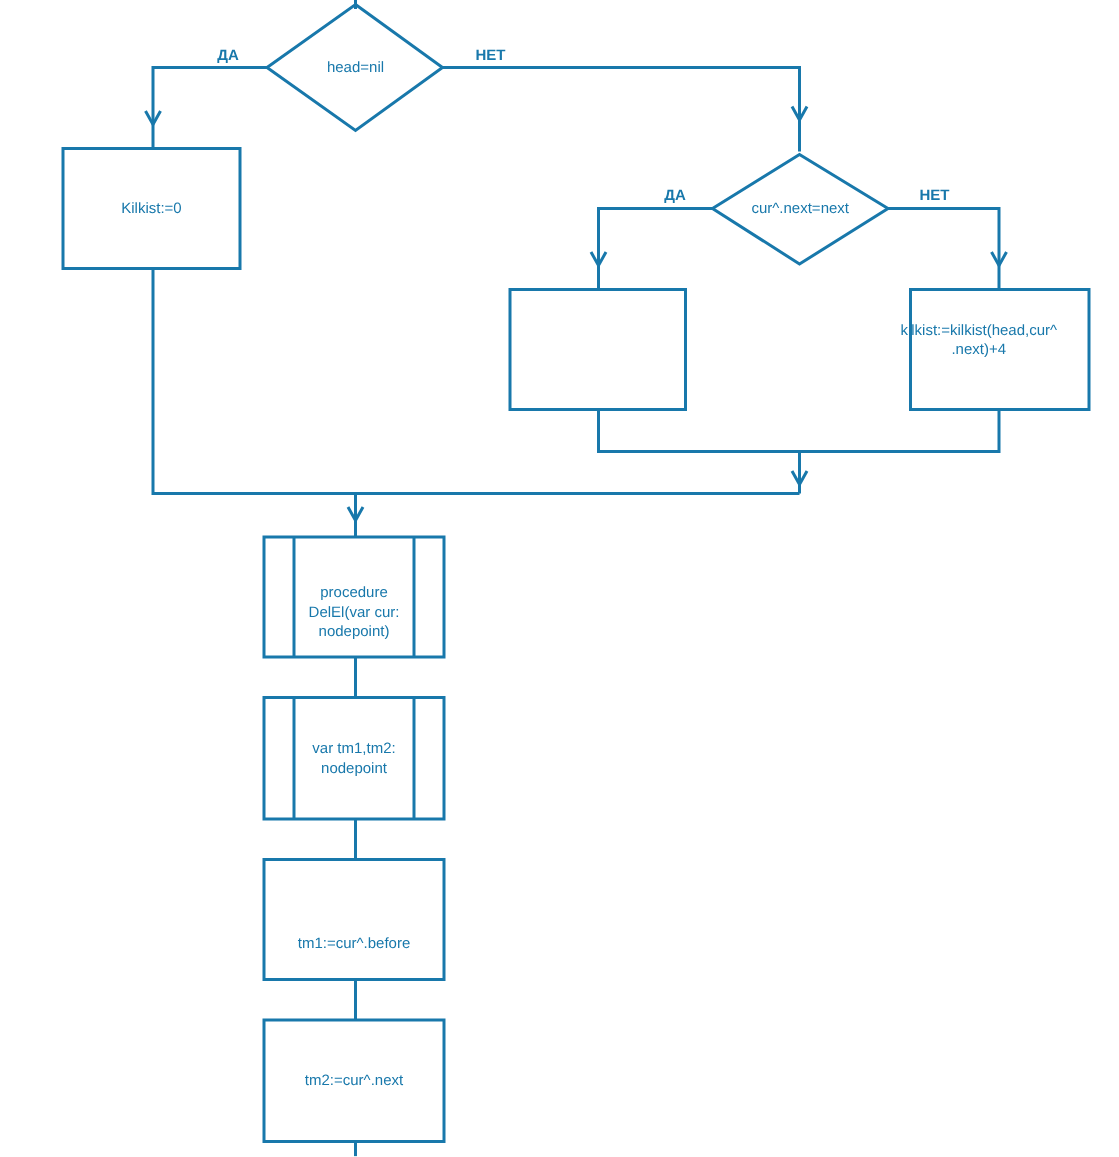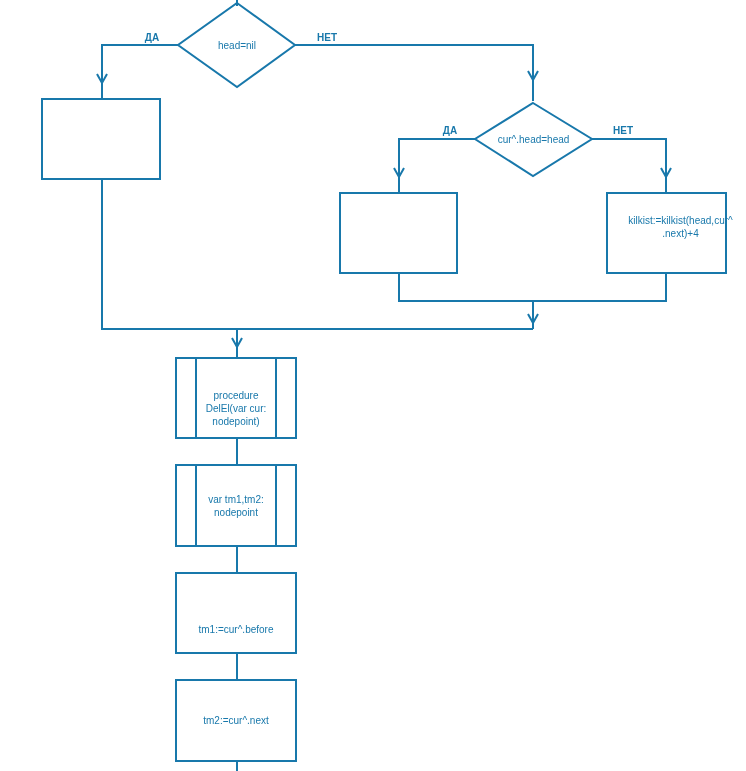--- a/index.html
+++ b/index.html
@@ -104,27 +104,30 @@
 
   <div class="lbl" style="left:132px; top:31px; width:40px;">ДА</div>
   <div class="lbl" style="left:307px; top:31px; width:40px;">НЕТ</div>
   <div class="lbl" style="left:430px; top:124px; width:40px;">ДА</div>
   <div class="lbl" style="left:603px; top:124px; width:40px;">НЕТ</div>
 
   <div class="node-lbl" style="left:178px; top:20px; width:118px; height:50px;">
     <div>head=nil</div>
   </div>
 
+  <div class="node-lbl" style="left:42px; top:99px; width:118px; height:80px;">
+    <div>Kilkist:=0</div>
+  </div>
 
   <div class="node-lbl" style="left:475px; top:114px; width:117px; height:50px;">
-    <div>cur^.head=head</div>
+    <div>cur^.next=next</div>
   </div>
 
 
-  <div class="node-lbl" style="left:621px; top:197px; width:119px; height:60px;">
+  <div class="node-lbl" style="left:593px; top:197px; width:119px; height:60px;">
     <div>kilkist:=kilkist(head,cur^</div>
     <div>.next)+4</div>
   </div>
 
   <div class="node-lbl" style="left:176px; top:368px; width:120px; height:80px;">
     <div>procedure</div>
     <div>DelEl(var cur:</div>
     <div>nodepoint)</div>
   </div>
 

